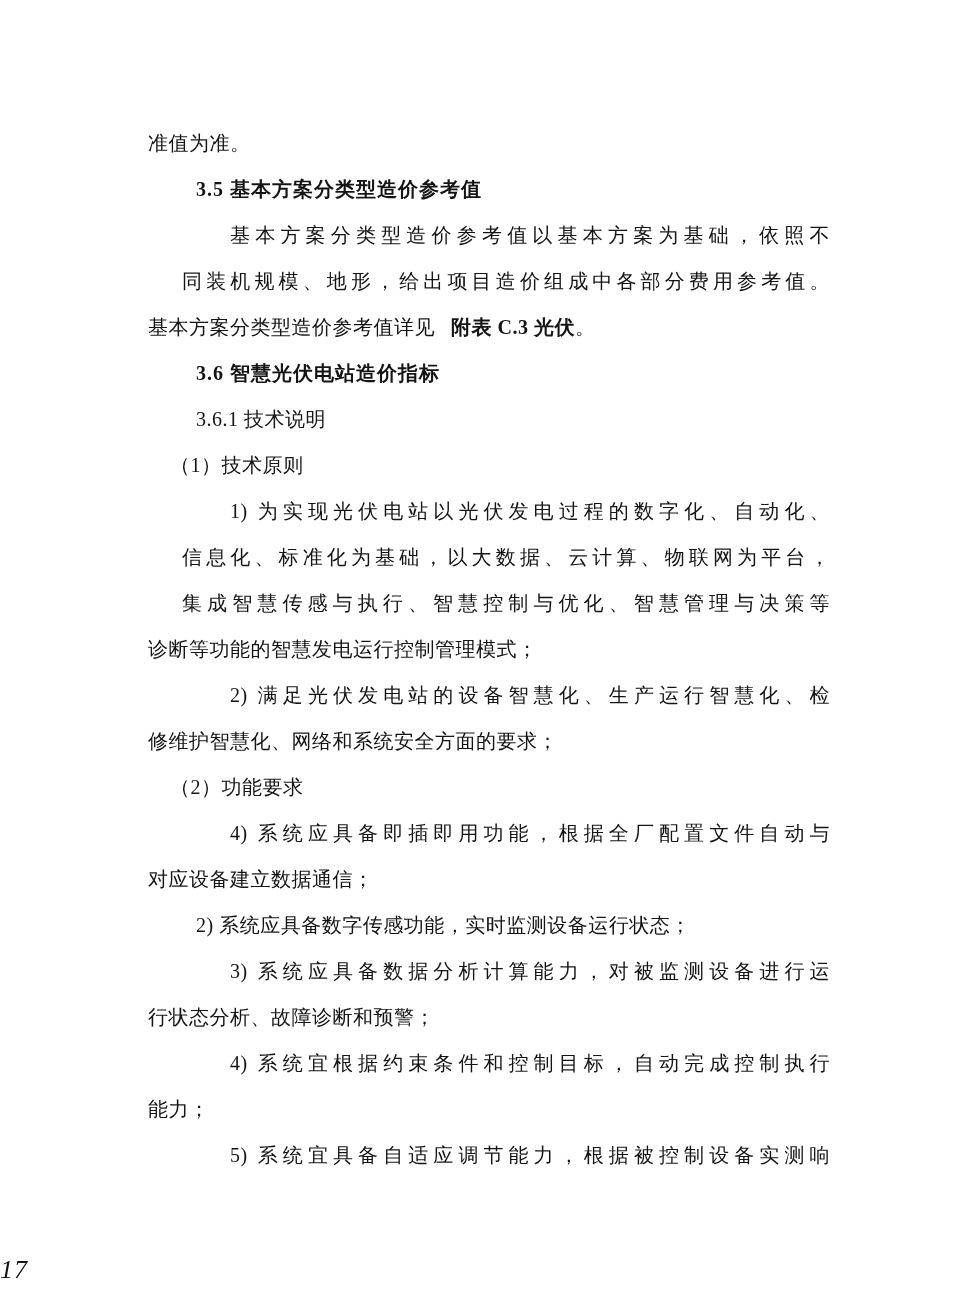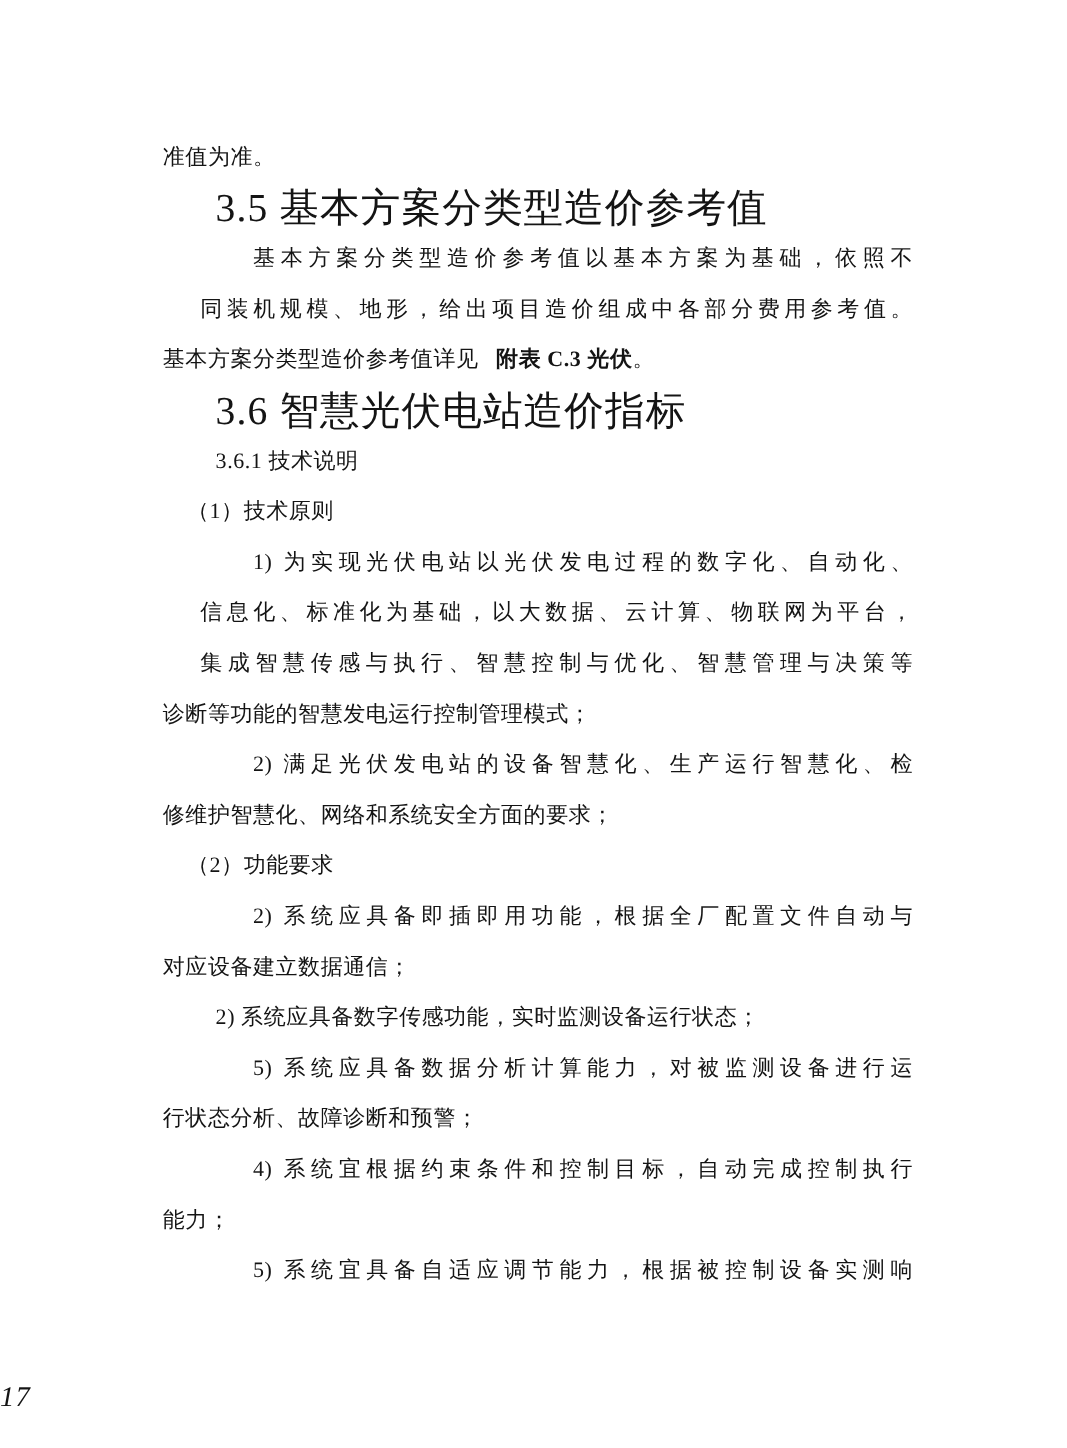--- a/index.html
+++ b/index.html
@@ -36,22 +36,22 @@
     text-align-last: justify;
     text-justify: inter-character;
     margin-left: 34px;
   }
   
   .i2 { padding-left: 48px; }
   
   .ip { padding-left: 22px; }
   
   .h {
-    font-weight: 400;
-    font-size: 36px;
+    font-weight: 700;
+    font-size: 20px;
     letter-spacing: 1px;
   }
   .b { font-weight: 700; margin-left: 16px; }
   .footer {
     position: absolute;
     left: 0;
     top: 1255px;
     width: 100%;
     text-align: left;
     font-size: 26px;
@@ -77,24 +77,24 @@
     <div class="ln h i2">3.6 智慧光伏电站造价指标</div>
     <div class="ln i2">3.6.1 技术说明</div>
     <div class="ln ip">（1）技术原则</div>
     <div class="ln i2 j">1) 为实现光伏电站以光伏发电过程的数字化、自动化、</div>
     <div class="ln j">信息化、标准化为基础，以大数据、云计算、物联网为平台，</div>
     <div class="ln j">集成智慧传感与执行、智慧控制与优化、智慧管理与决策等</div>
     <div class="ln">诊断等功能的智慧发电运行控制管理模式；</div>
     <div class="ln i2 j">2) 满足光伏发电站的设备智慧化、生产运行智慧化、检</div>
     <div class="ln">修维护智慧化、网络和系统安全方面的要求；</div>
     <div class="ln ip">（2）功能要求</div>
-    <div class="ln i2 j">2) 系统应具备即插即用功能，根据全厂配置文件自动与</div>
+    <div class="ln i2 j">4) 系统应具备即插即用功能，根据全厂配置文件自动与</div>
     <div class="ln">对应设备建立数据通信；</div>
     <div class="ln i2">2) 系统应具备数字传感功能，实时监测设备运行状态；</div>
-    <div class="ln i2 j">5) 系统应具备数据分析计算能力，对被监测设备进行运</div>
+    <div class="ln i2 j">3) 系统应具备数据分析计算能力，对被监测设备进行运</div>
     <div class="ln">行状态分析、故障诊断和预警；</div>
     <div class="ln i2 j">4) 系统宜根据约束条件和控制目标，自动完成控制执行</div>
     <div class="ln">能力；</div>
     <div class="ln i2 j">5) 系统宜具备自适应调节能力，根据被控制设备实测响</div>
 
   </div>
 
   <div class="footer">17</div>
 </div>
 

